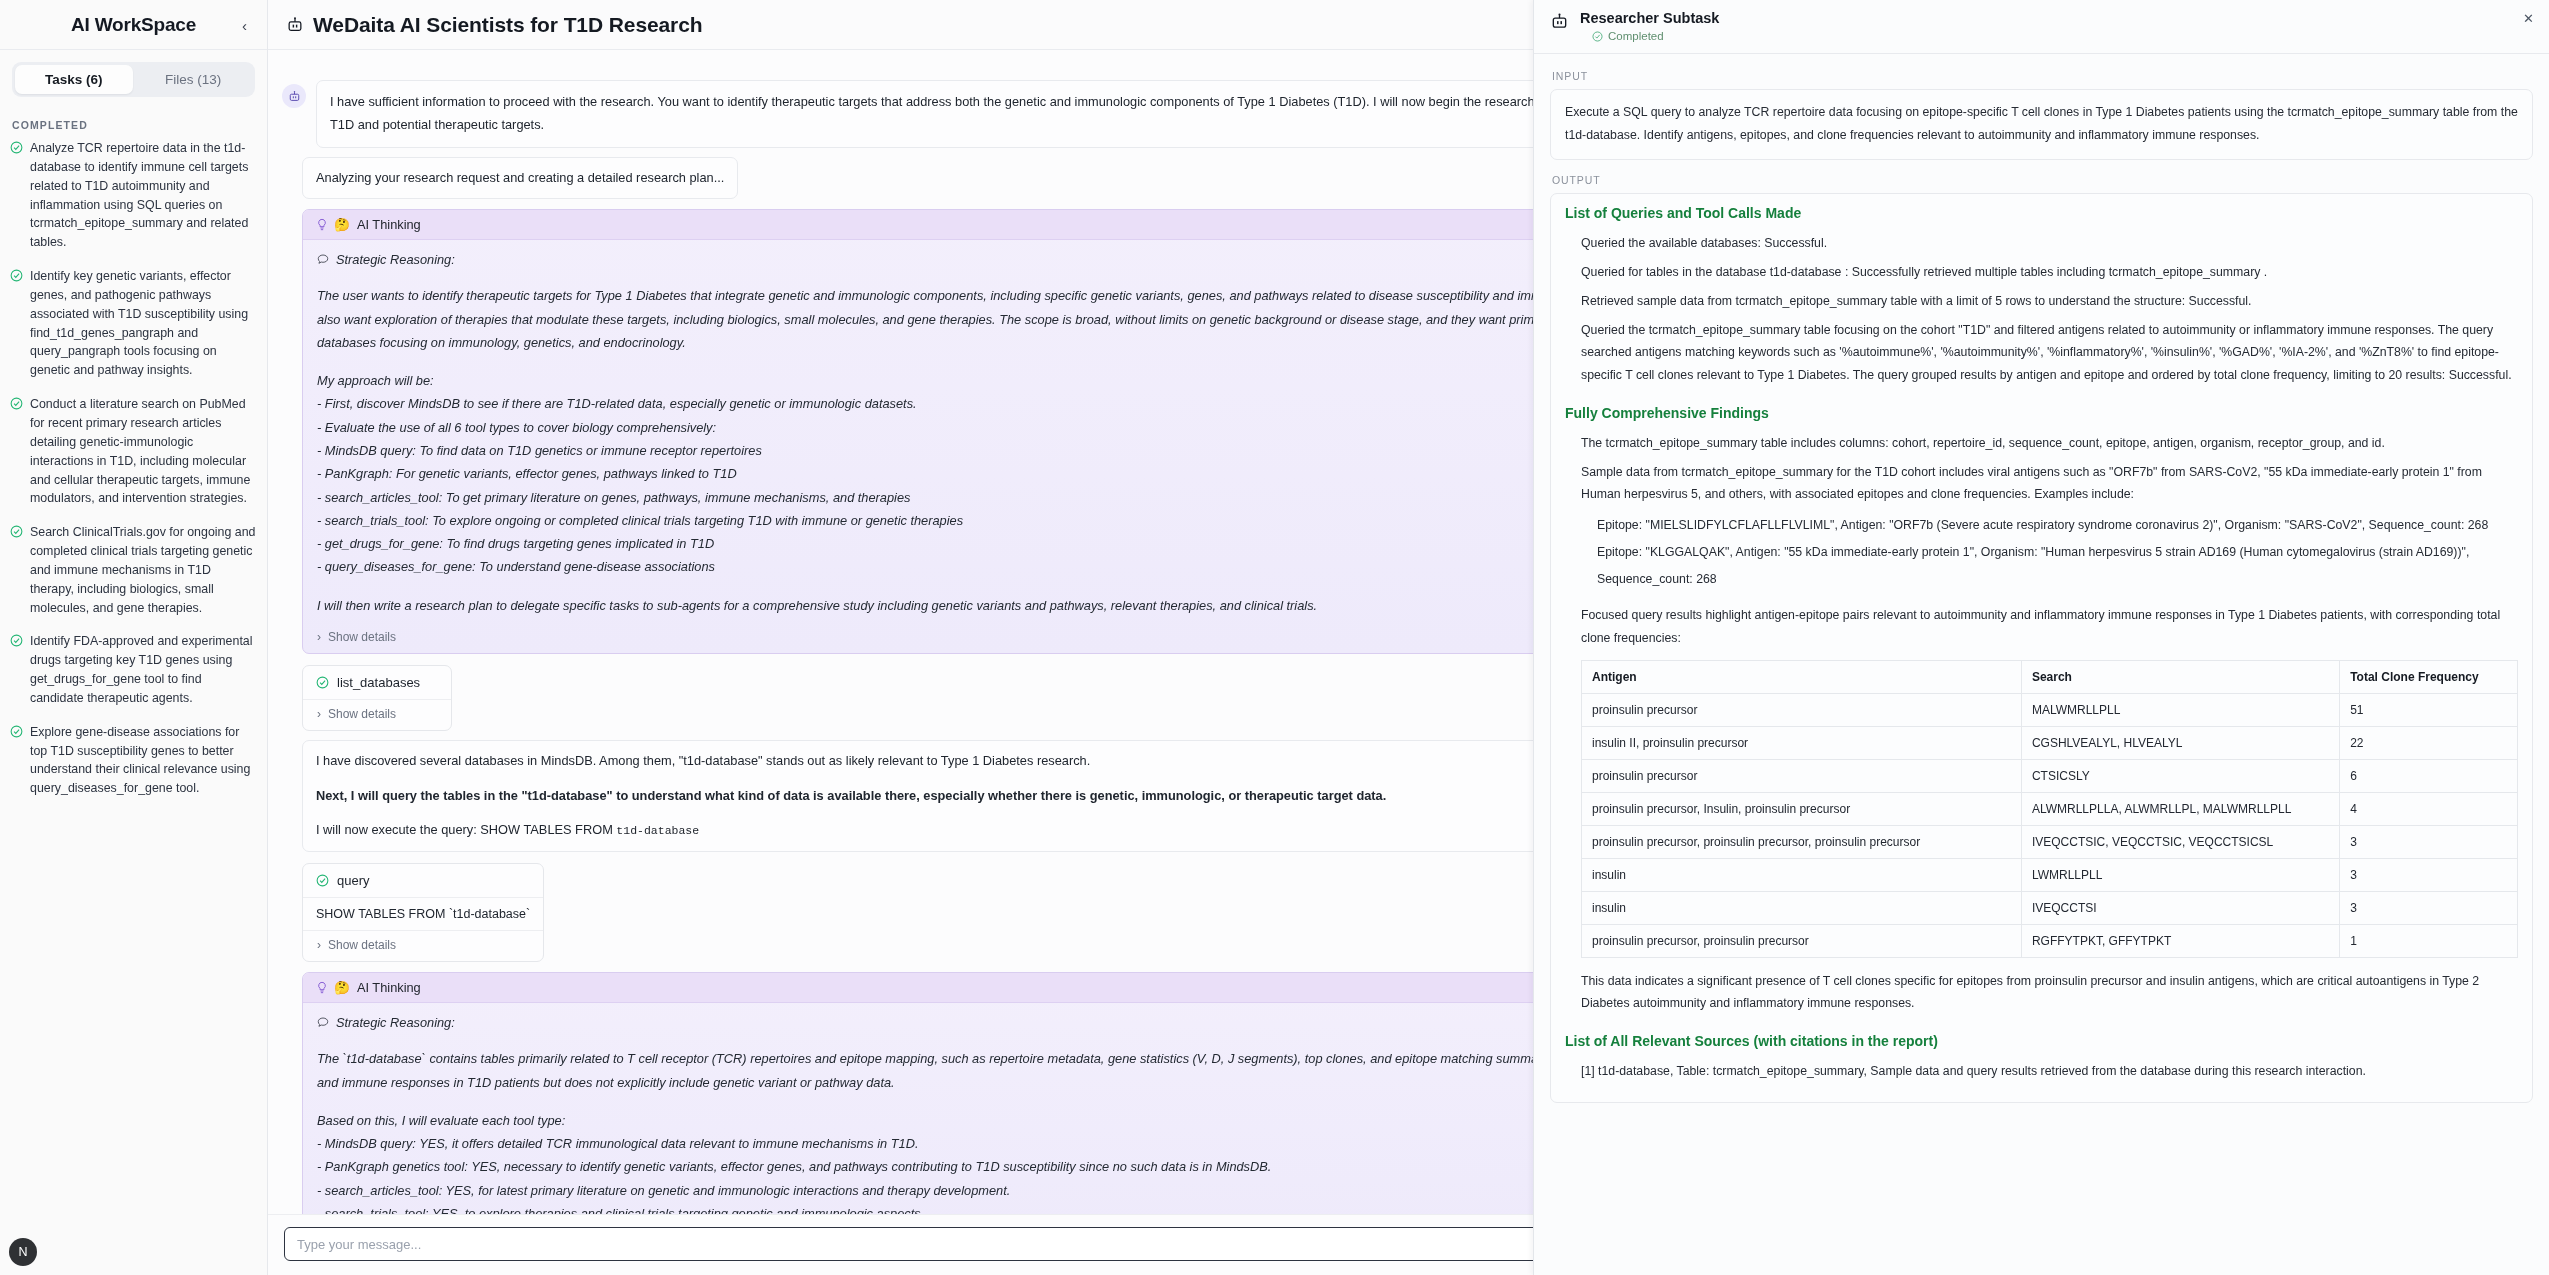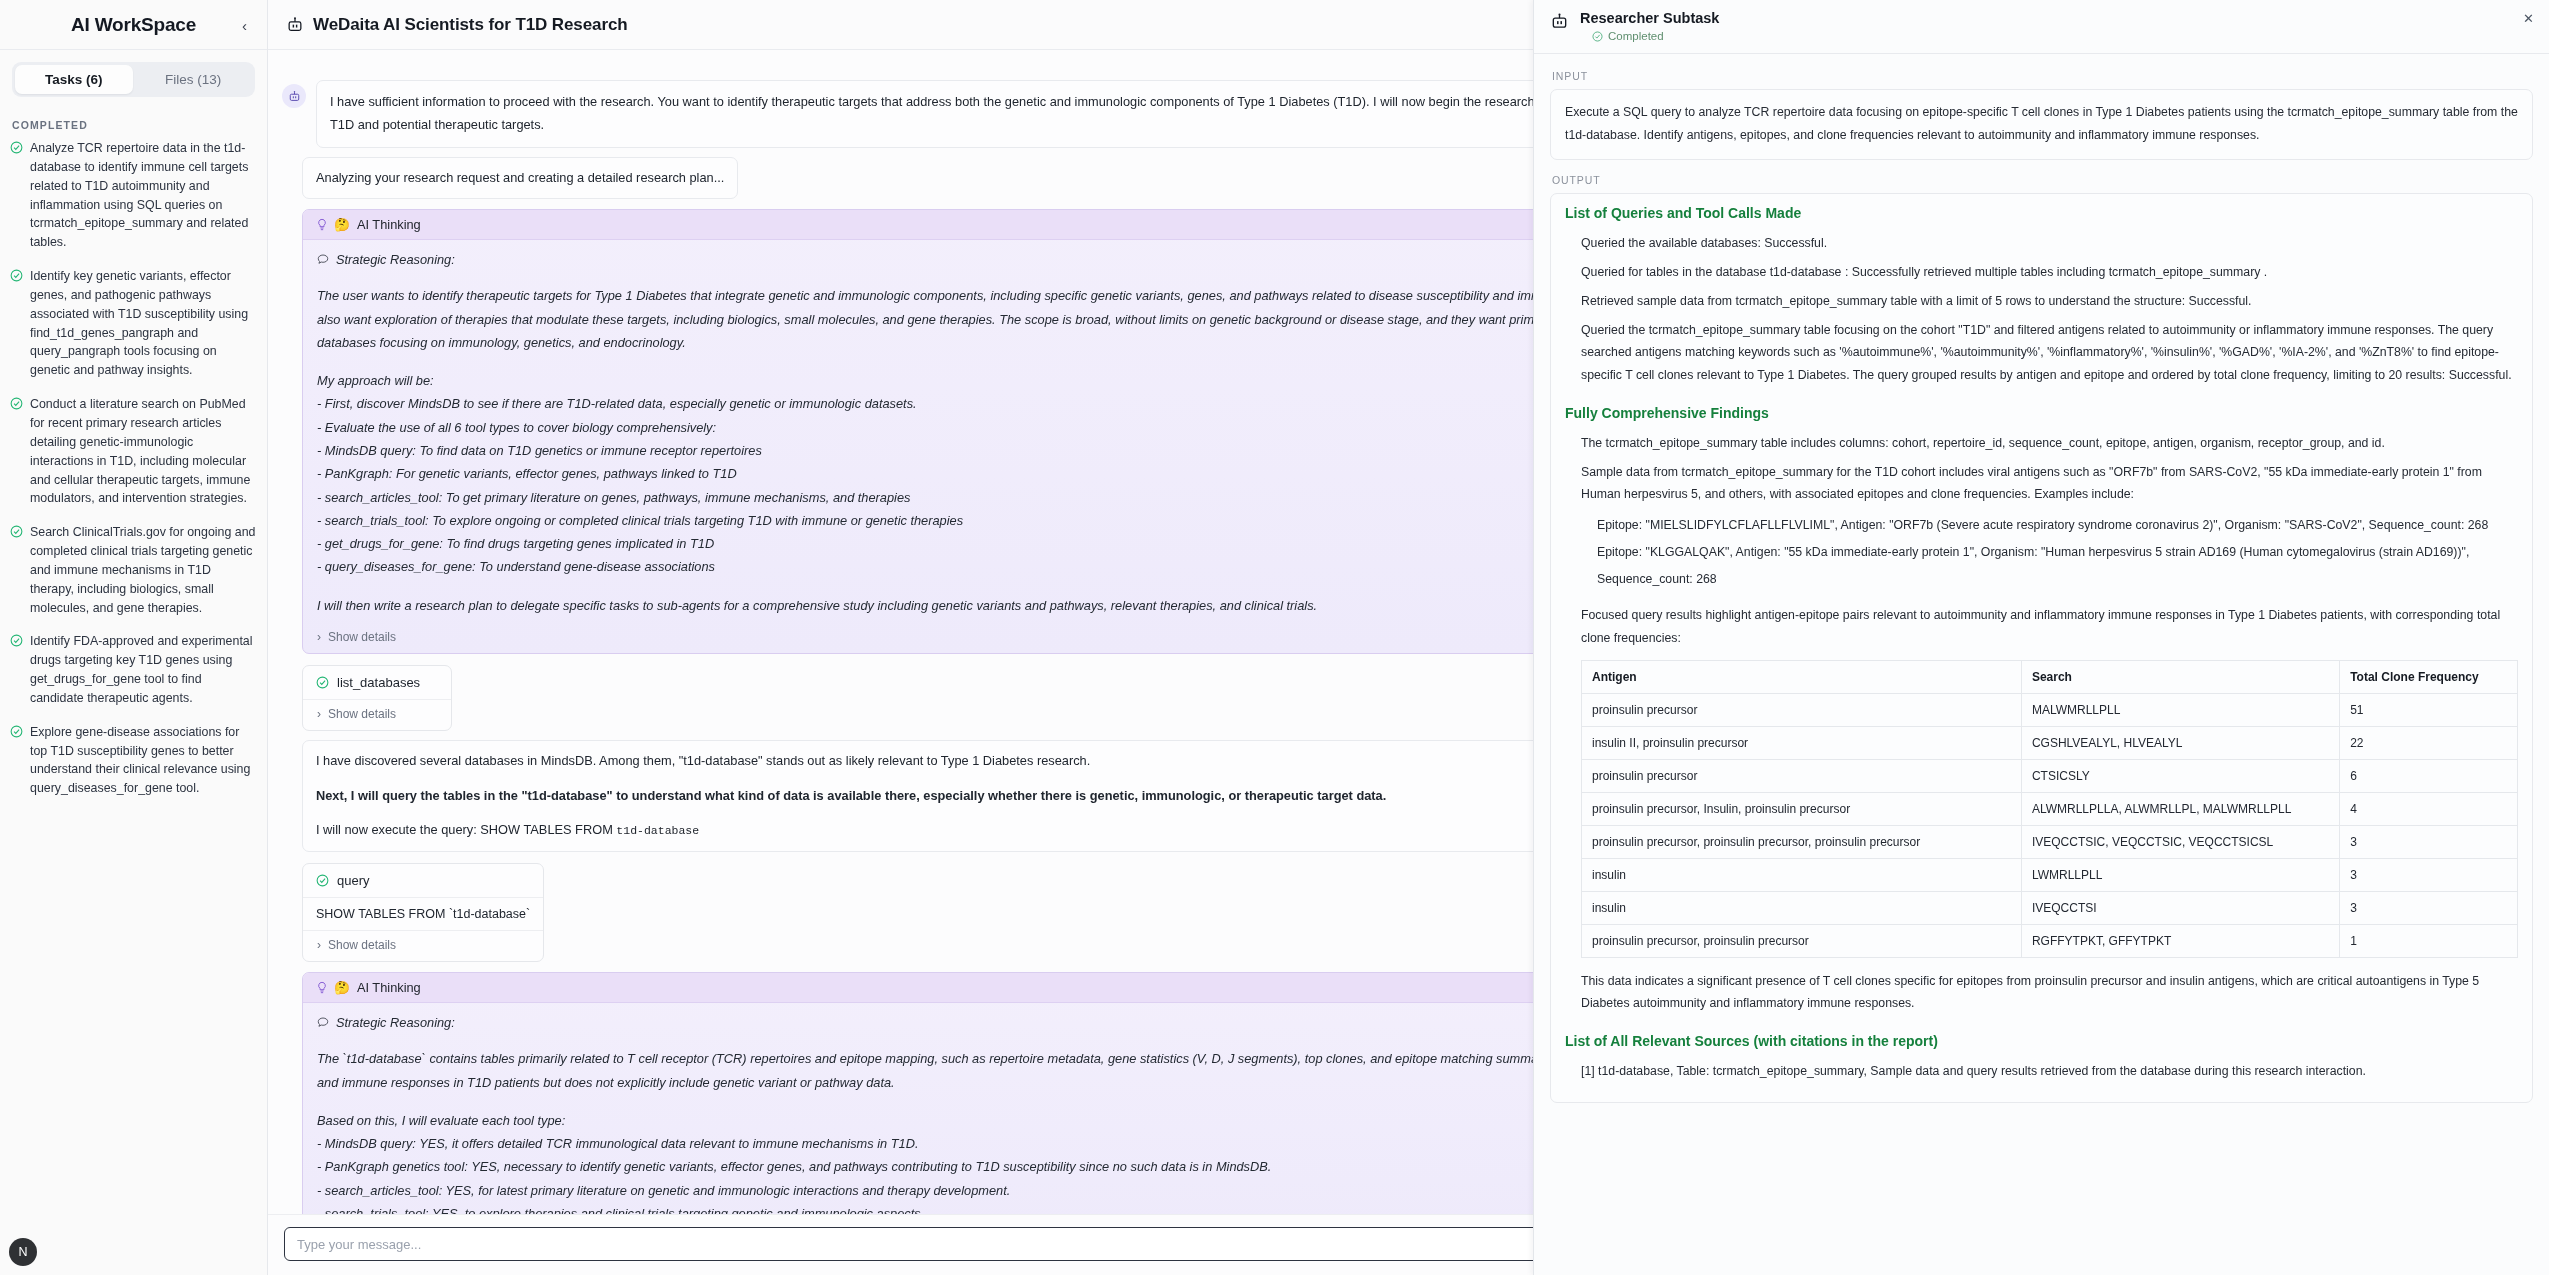--- a/index.html
+++ b/index.html
@@ -60,21 +60,21 @@
 
   
   .main {
     flex: 1; height: 1275px; display: flex; flex-direction: column;
     background: #fcfcfd; position: relative; min-width: 0;
   }
   .main-header {
     height: 50px; min-height: 50px; display:flex; align-items:center; gap:9px;
     padding-left: 18px; border-bottom: 1px solid #e9ebef; background: #fbfbfc;
   }
-  .main-title { font-size: 17px; font-weight: 700; color: #151a22; letter-spacing: -0.1px; }
+  .main-title { font-size: 21px; font-weight: 700; color: #151a22; letter-spacing: -0.1px; }
   .chat {
     flex: 1; overflow: hidden; padding: 30px 0 0 0; position: relative;
   }
   .msg-row { display: flex; gap: 10px; padding: 0 18px 0 14px; align-items: flex-start; }
   .bot-badge {
     flex: 0 0 24px; width: 24px; height: 24px; border-radius: 50%;
     background: #eae8fb; display:flex; align-items:center; justify-content:center;
     margin-top: 4px;
   }
   .bubble {
@@ -494,21 +494,21 @@
             </tr>
             <tr>
               <td>proinsulin precursor, proinsulin precursor</td>
               <td>RGFFYTPKT, GFFYTPKT</td>
               <td>1</td>
             </tr>
           </tbody>
         </table>
 
         <div class="rp-ind">
-          <p>This data indicates a significant presence of T cell clones specific for epitopes from proinsulin precursor and insulin antigens, which are critical autoantigens in Type 5 Diabetes autoimmunity and inflammatory immune responses.</p>
+          <p>This data indicates a significant presence of T cell clones specific for epitopes from proinsulin precursor and insulin antigens, which are critical autoantigens in Type 2 Diabetes autoimmunity and inflammatory immune responses.</p>
         </div>
 
         <div class="rp-h second">List of All Relevant Sources (with citations in the report)</div>
         <div class="rp-ind">
           <p>[1] t1d-database, Table: tcrmatch_epitope_summary, Sample data and query results retrieved from the database during this research interaction.</p>
         </div>
       </div>
     </div>
   </aside>
 

